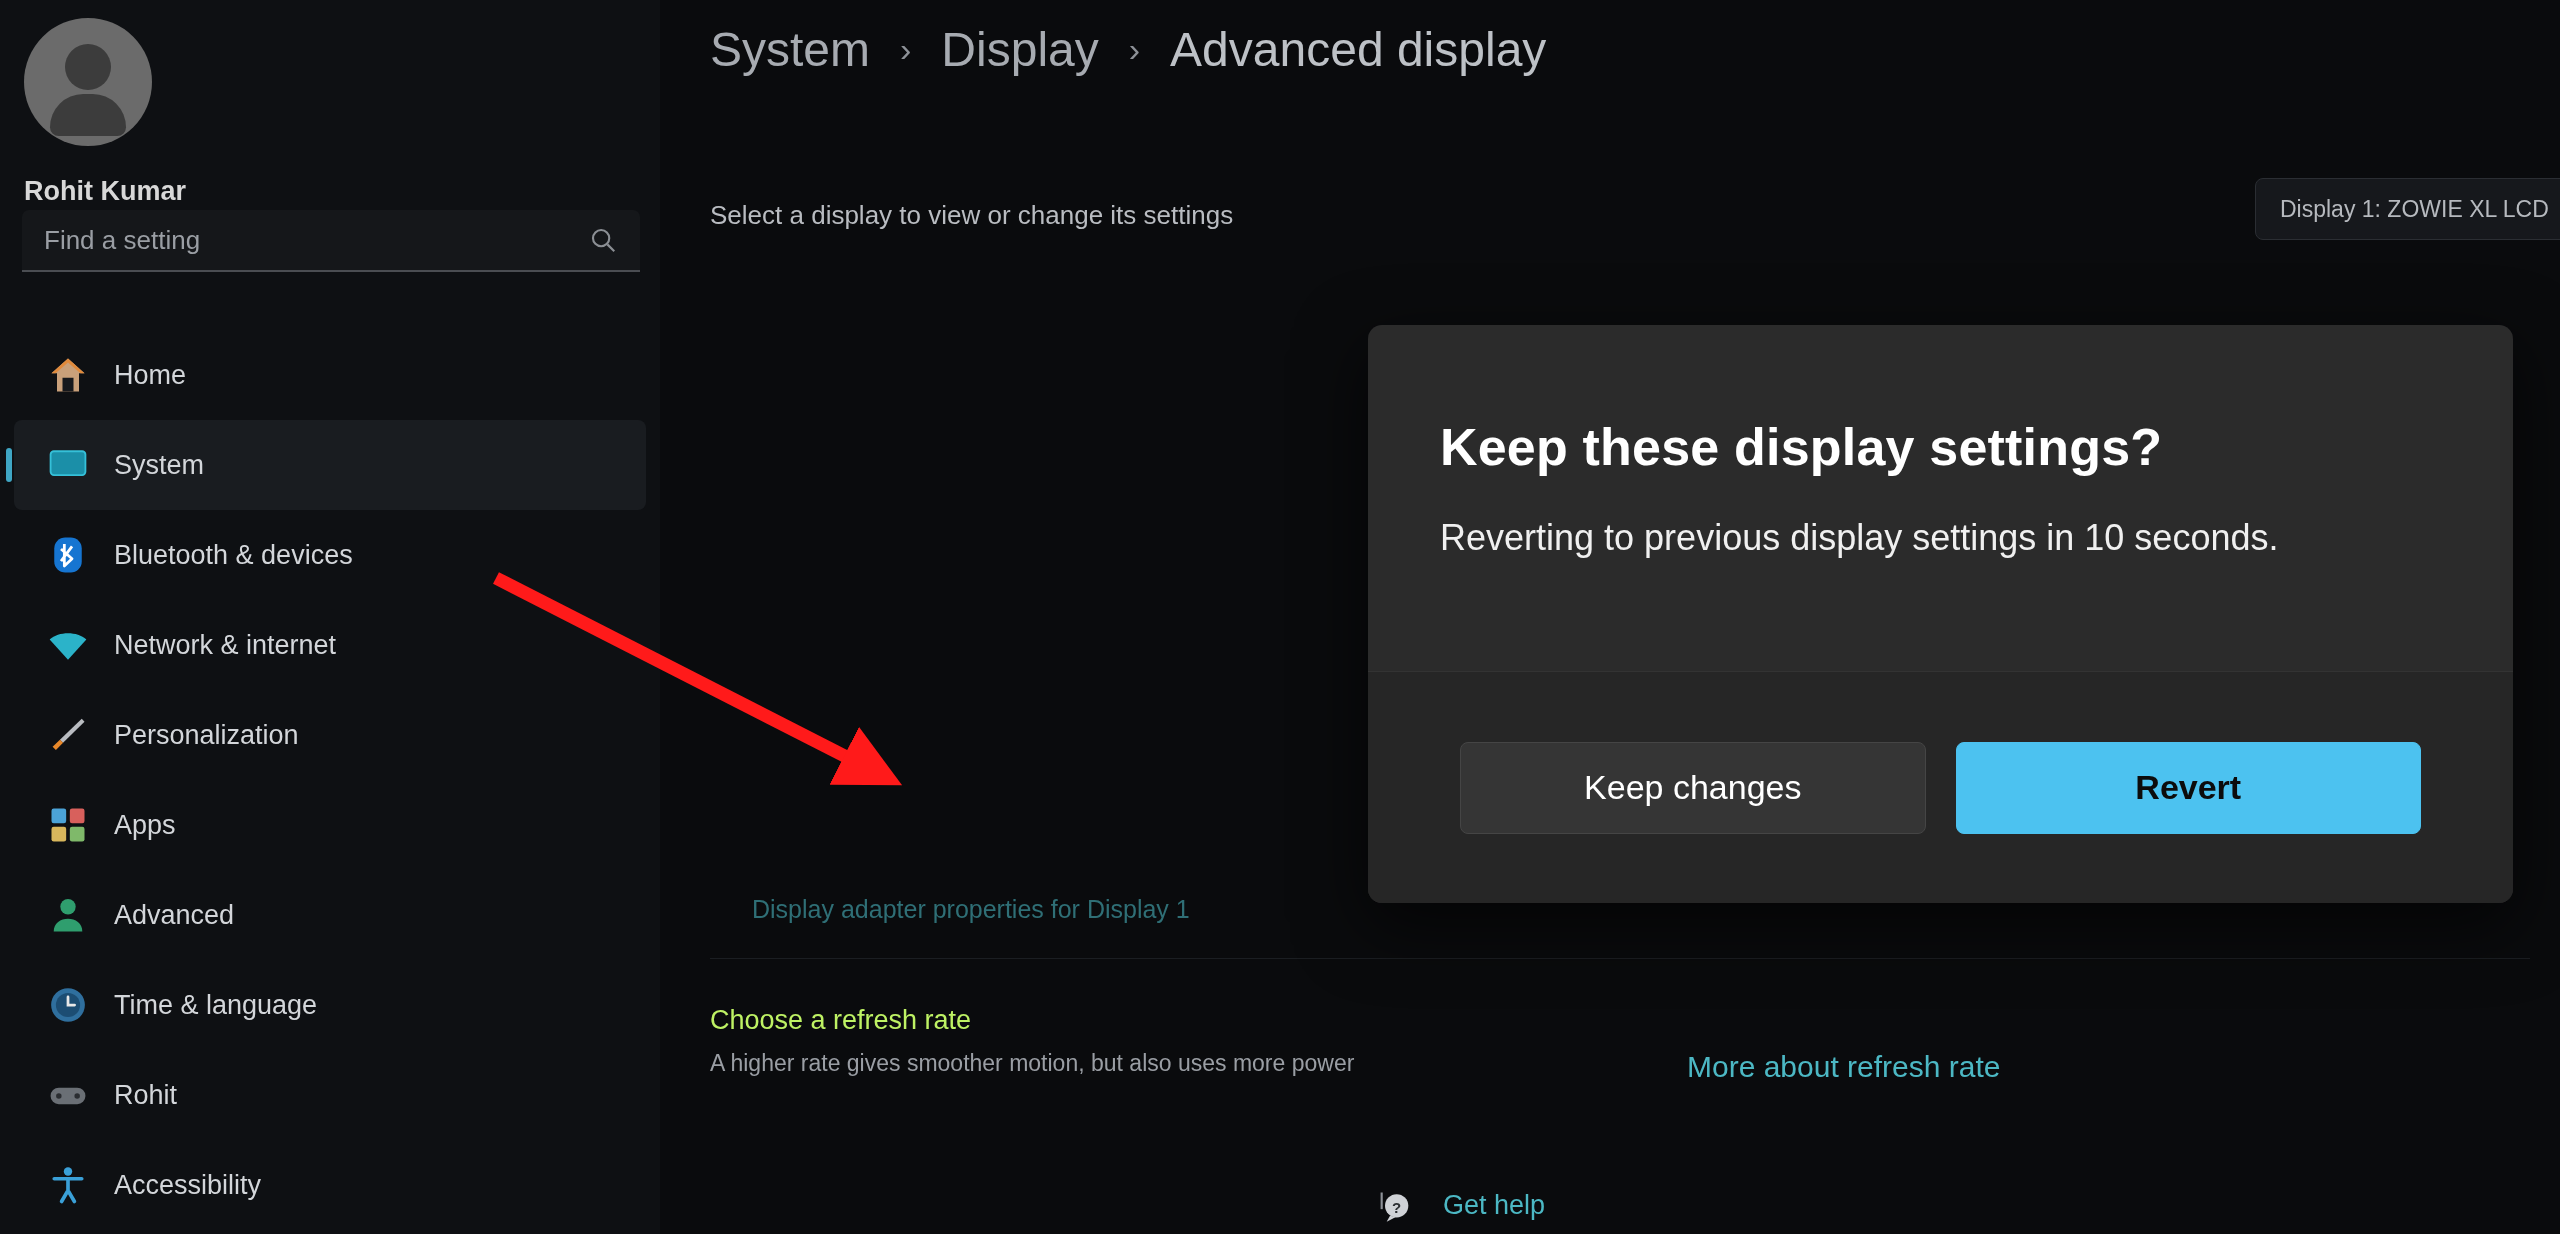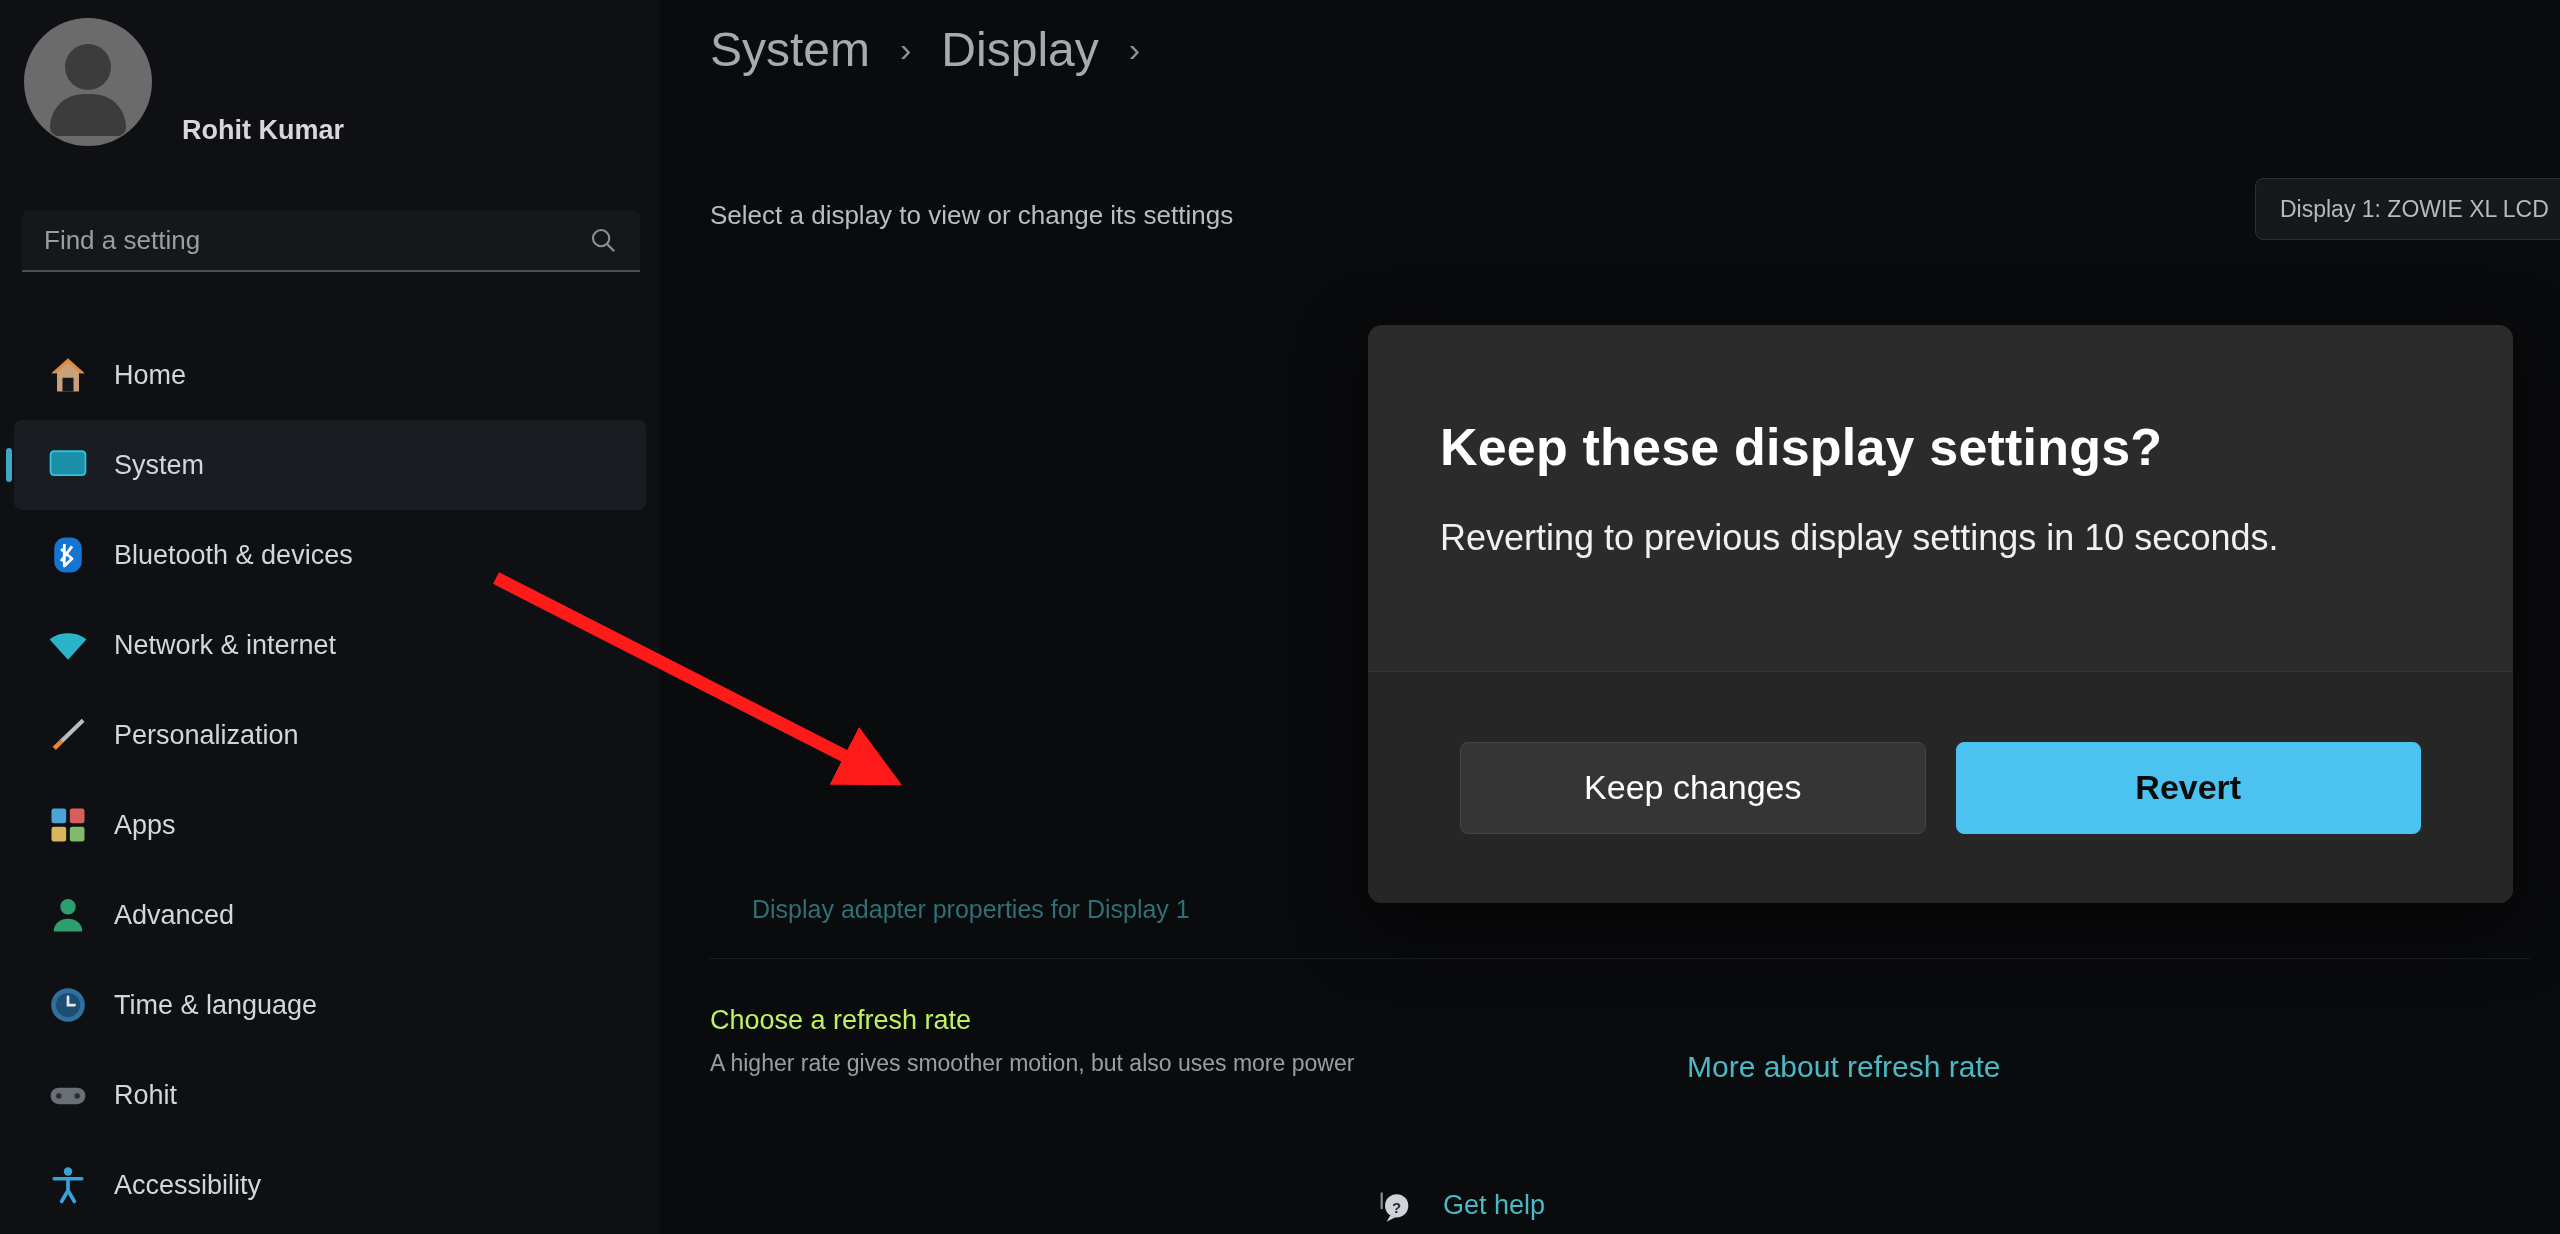--- a/index.html
+++ b/index.html
@@ -11,21 +11,21 @@
   }
   #app { position: relative; width: 2560px; height: 1234px; background: #0a0b0d; }
 
   
   #sidebar {
     position: absolute; left: 0; top: 0; width: 660px; height: 1234px;
     background: #0e1013;
   }
   #account {
     position: absolute; left: 24px; top: 18px;
-    display: flex; align-items: flex-end; gap: 30px;
+    display: flex; align-items: flex-start; gap: 30px; flex-direction: column;
   }
   #avatar {
     width: 128px; height: 128px; border-radius: 50%;
     background: #6b6b6b; position: relative; flex: none;
   }
   #avatar .head {
     position: absolute; left: 50%; top: 26px; transform: translateX(-50%);
     width: 46px; height: 46px; border-radius: 50%; background: #3c3c3c;
   }
   #avatar .body {
@@ -265,20 +265,21 @@
     </div>
   </div>
 
   <div id="main">
 
     <div id="breadcrumb">
       <span class="crumb">System</span>
       <span class="sep">›</span>
       <span class="crumb">Display</span>
       <span class="sep">›</span>
+      <span class="crumb current">Advanced display</span>
     </div>
 
     <div id="select-display-label">Select a display to view or change its settings</div>
 
     <div id="display-picker">
       <span class="val">Display 1: ZOWIE XL LCD</span>
 
     </div>
 
     <div id="collapse-chevron">∧</div>

